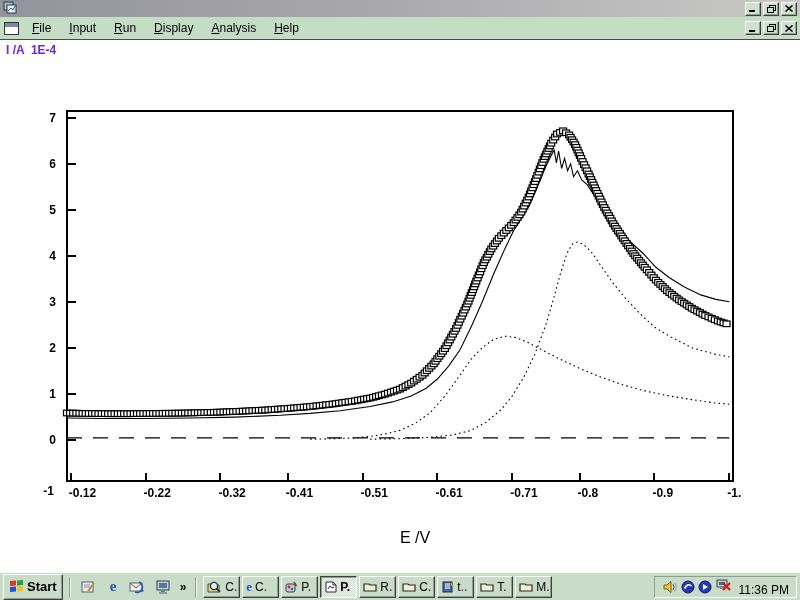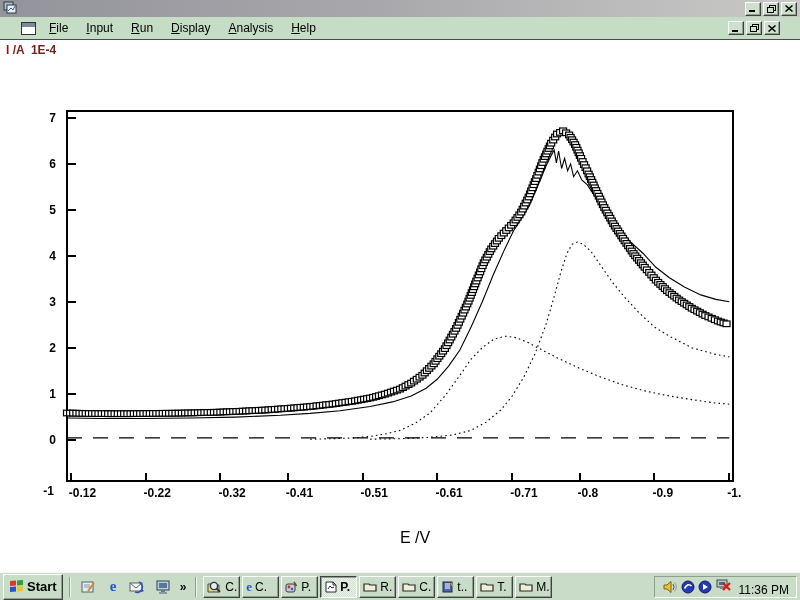--- a/index.html
+++ b/index.html
@@ -11,29 +11,29 @@
     background:linear-gradient(90deg,#93939b 0%,#a7a7ab 45%,#c9c9c7 100%);
     display:flex;align-items:center;padding:0 3px;}
   .title-text{color:#fff;font-weight:bold;font-size:12px;margin-left:4px;white-space:pre;}
   .win-controls{margin-left:auto;display:flex;gap:2px;align-items:center;}
   .btn98{width:16px;height:14px;background:#cfe0cf;border:1px solid;
     border-color:#ffffff #404040 #404040 #ffffff;
     box-shadow:inset -1px -1px 0 #8fa08f;display:flex;align-items:center;justify-content:center;padding:0;}
   .btn98 svg{display:block;}
 
   .menubar{position:absolute;left:0;top:17px;width:800px;height:23px;background:#c5dcc5;
-    border-bottom:1px solid #4a4a4a;display:flex;align-items:center;padding:0 20px;}
+    border-bottom:1px solid #4a4a4a;display:flex;align-items:center;padding:0 3px;}
   .menu-item{font-size:12px;color:#000;padding:3px 9px 3px 9px;cursor:default;}
   .mdi-icon{width:15px;height:13px;margin:0 4px 0 1px;border:1px solid #333;background:#fff;position:relative;}
   .mdi-icon::before{content:"";position:absolute;left:0;top:0;right:0;height:4px;background:#7a8a9a;}
 
   
   .client{position:absolute;left:0;top:40px;width:800px;height:532px;background:#fff;}
   #chart-svg{position:absolute;left:0;top:0;}
-  .y-axis-title{position:absolute;left:6px;top:3px;font-size:12px;font-weight:bold;white-space:pre;color:#7f1d1d;}
+  .y-axis-title{position:absolute;left:6px;top:3px;font-size:12px;font-weight:bold;white-space:pre;color:#6d28d9;}
   .x-axis-title{position:absolute;left:370px;top:489px;width:90px;text-align:center;
     font-size:16px;font-weight:normal;color:#000;white-space:pre;}
 
   
   .taskbar{position:absolute;left:0;top:572px;width:800px;height:28px;background:#c8dcc8;
     border-top:1px solid #f2f8f2;display:flex;align-items:center;padding:2px 3px;gap:2px;}
   .start-btn{height:22px;display:flex;align-items:center;gap:3px;padding:12px 5px;
     font-weight:bold;font-size:13px;color:#000;background:#c8dcc8;border:1px solid;
     border-color:#ffffff #404040 #404040 #ffffff;box-shadow:inset -1px -1px 0 #8fa08f;}
   .tb-sep{width:2px;height:20px;border-left:1px solid #8fa08f;border-right:1px solid #eef4ee;margin:0 4px;}

